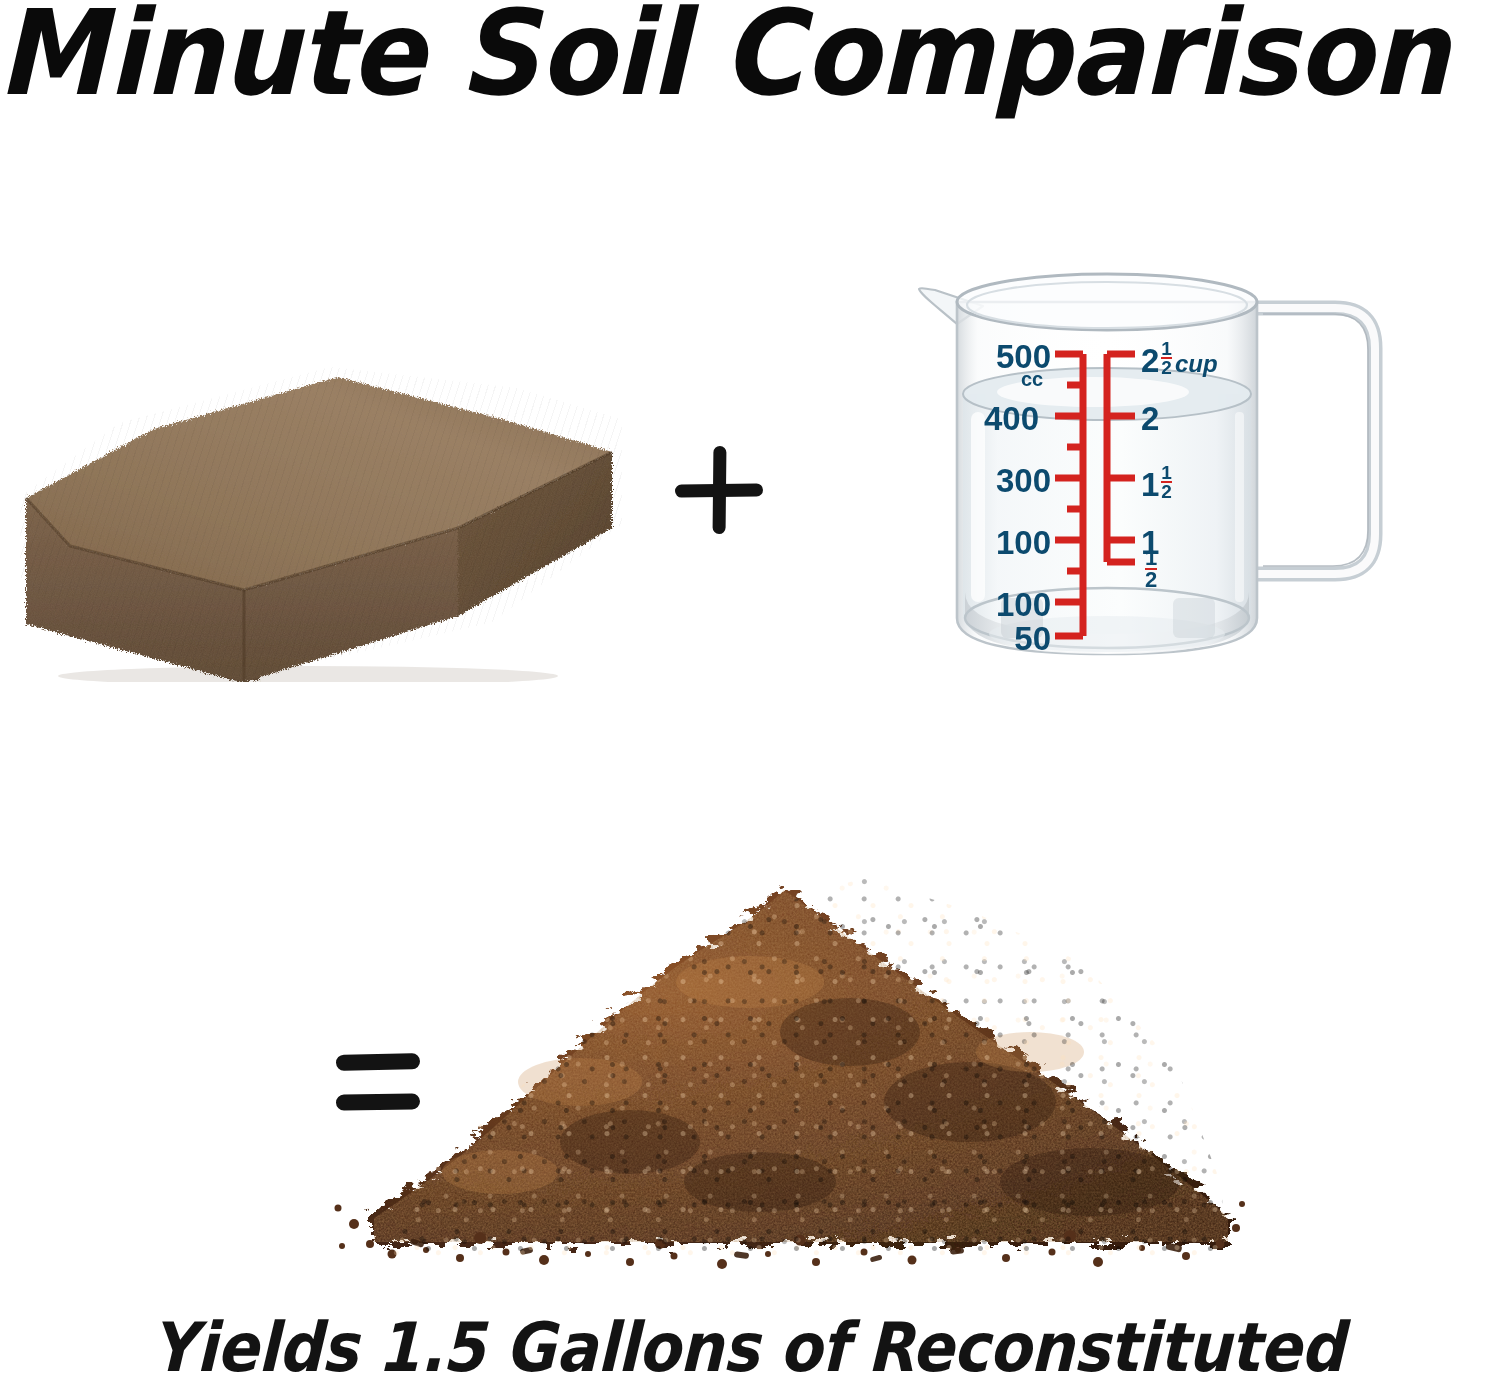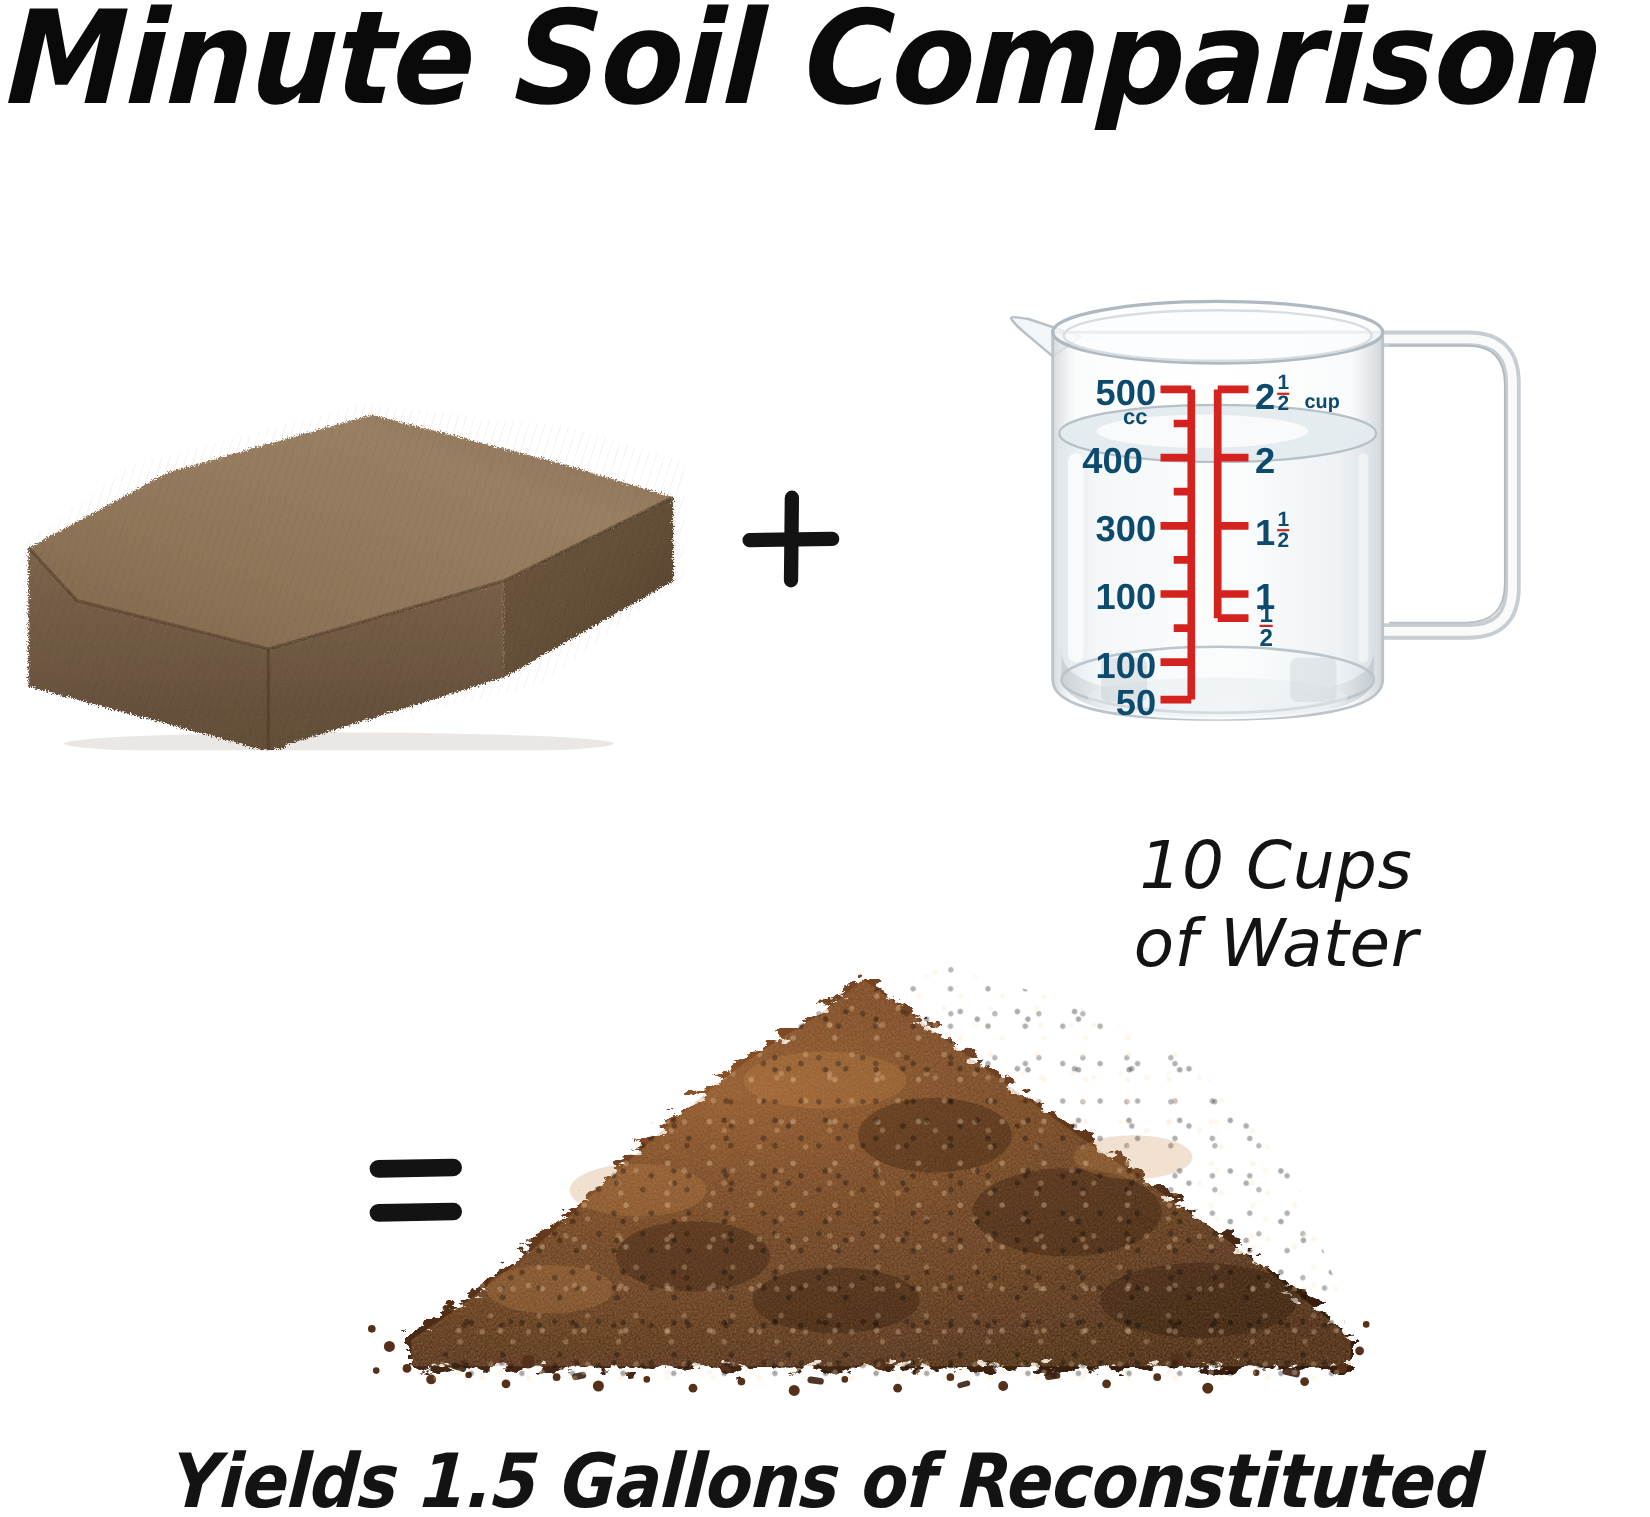--- a/index.html
+++ b/index.html
@@ -71,21 +71,21 @@
 
   .scale{position:absolute;left:0;top:0;width:490px;height:412px;
     font-family:"Liberation Sans", sans-serif;font-weight:700;color:#0c4a6e;}
   .scale .num{position:absolute;text-align:right;font-size:33px;line-height:1;}
   .scale .numR{position:absolute;text-align:left;font-size:33px;line-height:1;}
   .scale .cc{position:absolute;font-size:20px;line-height:1;}
   .scale .frac{display:inline-block;vertical-align:-2px;
     font-size:19px;line-height:.92;text-align:center;margin-left:2px;}
   .scale .frac b{display:block;font-weight:700;}
   .scale .frac u{display:block;text-decoration:none;border-top:2.6px solid #d4231f;font-weight:700;}
-  .scale .cupword{font-size:18px;margin-left:14px;}
+  .scale .cupword{font-size:24px;font-style:italic;margin-left:3px;}
 
   
   .pile{position:absolute;left:330px;top:852px;width:920px;height:430px;}
   .pile svg{position:absolute;inset:0;width:100%;height:100%;}
   .pile .grit{position:absolute;inset:0;pointer-events:none;
     background-image:
       radial-gradient(circle at 14% 62%, rgba(0,0,0,.42) 0 2px, rgba(0,0,0,0) 3px),
       radial-gradient(circle at 29% 41%, rgba(255,226,190,.40) 0 2px, rgba(0,0,0,0) 3px),
       radial-gradient(circle at 44% 30%, rgba(0,0,0,.40) 0 2px, rgba(0,0,0,0) 3px),
       radial-gradient(circle at 58% 54%, rgba(255,222,182,.34) 0 2px, rgba(0,0,0,0) 3px),
@@ -261,22 +261,20 @@
       <div class="numR" style="left:236px;top:202px;">
         <span>1</span><span class="frac"><b>1</b><u>2</u></span>
       </div>
       <div class="numR" style="left:236px;top:264px;">1</div>
       <div class="numR" style="left:238px;top:286px;">
         <span class="frac" style="font-size:22px;"><b>1</b><u>2</u></span>
       </div>
     </div>
   </div>
 
-  <div class="cap cap-water">10 Cups
-of Water</div>
 
   <div class="op op-eq">
     <i class="b1"></i>
     <i class="b2"></i>
   </div>
 
   <div class="pile">
     <svg viewBox="0 0 920 430" preserveAspectRatio="none" aria-hidden="true">
       <defs>
         <linearGradient id="mound" x1=".2" y1="0" x2=".8" y2="1">

